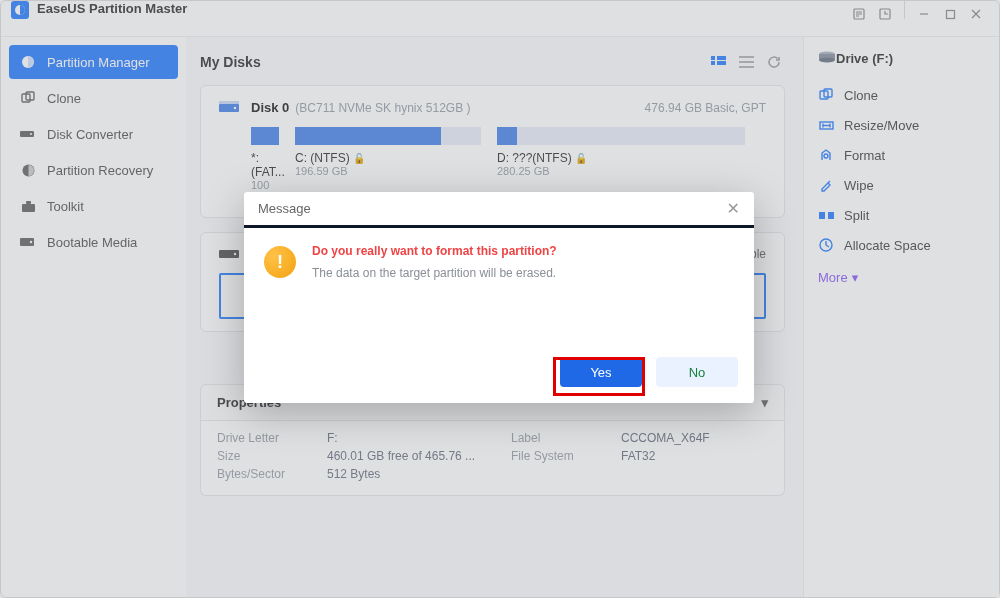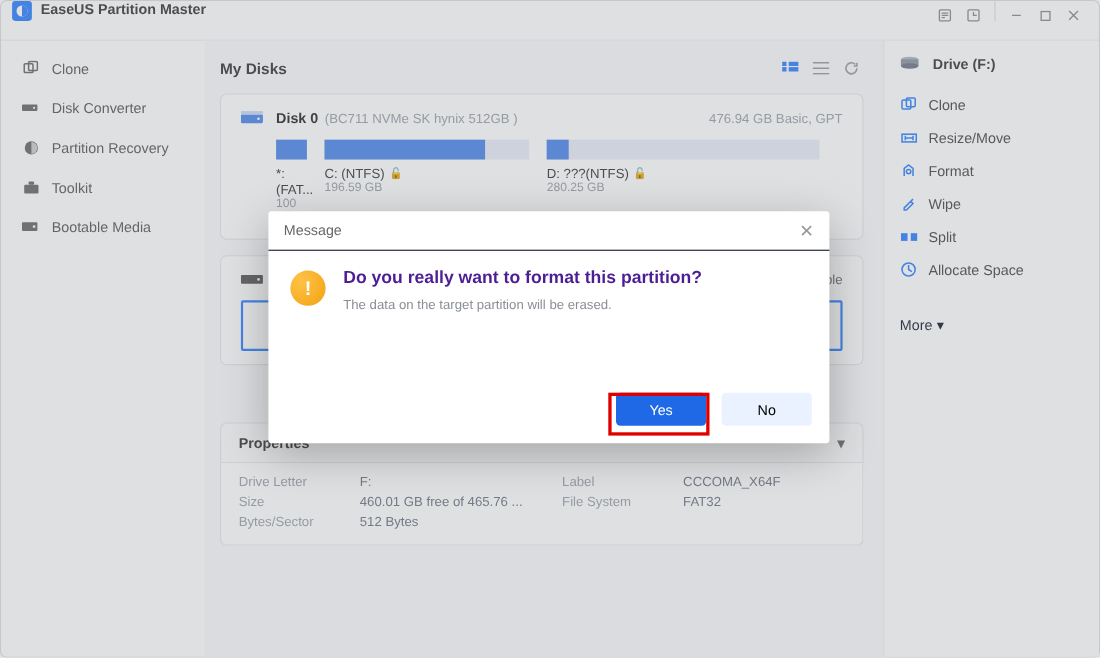--- a/index.html
+++ b/index.html
@@ -47,38 +47,38 @@
 
 .legend { display: flex; justify-content: center; margin: 6px 0 14px; }
 .legend-pill { background: #fff; border: 1px solid #e3e6eb; border-radius: 4px; padding: 4px 12px; font-size: 12px; color: #555; display: flex; align-items: center; gap: 6px; }
 .legend-pill .sw { width: 10px; height: 10px; background: #4a85ea; border-radius: 2px; }
 
 .props-header { background: #fcfcfd; border: 1px solid #e3e6eb; border-radius: 6px 6px 0 0; padding: 10px 16px; font-size: 13px; font-weight: 600; color: #333; display: flex; align-items: center; justify-content: space-between; }
 .props-body { background: #fff; border: 1px solid #e3e6eb; border-top: none; border-radius: 0 0 6px 6px; padding: 10px 16px 14px; display: grid; grid-template-columns: 110px 184px 110px 1fr; row-gap: 4px; font-size: 12px; color: #6b7280; }
 .props-body .lbl { color: #9aa0a8; }
 
 .rightbar { width: 196px; padding: 14px 14px; border-left: 1px solid #eee; background: #fff; }
-.rightbar h3 { font-size: 13px; color: #333; font-weight: 600; display: flex; align-items: center; gap: 12px; margin-bottom: 14px; }
+.rightbar h3 { font-size: 13px; color: #333; font-weight: 600; display: flex; align-items: center; gap: 0; margin-bottom: 14px; }
 .op-item { display: flex; align-items: center; gap: 10px; font-size: 13px; color: #444; height: 30px; cursor: pointer; }
 .op-item .icon { color: #2a7fff; width: 16px; height: 16px; display: inline-flex; align-items: center; justify-content: center; }
-.more-link { color: #0f172a; font-size: 13px; margin-top: 28px; display: flex; align-items: center; gap: 4px; cursor: pointer; }
+.more-link { color: #8b5cf6; font-size: 13px; margin-top: 10px; display: flex; align-items: center; gap: 4px; cursor: pointer; }
 
 .dim-overlay { position: absolute; inset: 0; background: rgba(140,144,150,0.28); pointer-events: none; }
 .dialog { position: absolute; left: 244px; top: 192px; width: 510px; height: 211px; background: #fff; border-radius: 3px; box-shadow: 0 10px 40px rgba(0,0,0,.25); display: flex; flex-direction: column; pointer-events: auto; }
-.dialog-title { height: 36px; display: flex; align-items: center; padding: 0 14px; font-size: 13px; color: #666; border-bottom: 1px solid #0f172a; }
+.dialog-title { height: 36px; display: flex; align-items: center; padding: 0 14px; font-size: 13px; color: #666; border-bottom: 3px solid #0f172a; }
 .dialog-title .spacer { flex: 1; }
 .dialog-title .close { color: #999; cursor: pointer; font-size: 16px; }
 .dialog-body { flex: 1; display: flex; padding: 16px 20px; gap: 16px; }
 .warn-icon { width: 32px; height: 32px; border-radius: 50%; background: radial-gradient(circle at 30% 30%, #ffc247, #f2a211); display: flex; align-items: center; justify-content: center; color: #fff; font-weight: 700; font-size: 18px; flex-shrink: 0; margin-top: 2px; }
-.dialog-body h3 { font-size: 16px; color: #4c1d95; margin-bottom: 8px; font-weight: 600; }
+.dialog-body h3 { font-size: 12px; color: #ef4444; margin-bottom: 8px; font-weight: 600; }
 .dialog-body p { font-size: 12px; color: #8a8f96; }
 .dialog-footer { padding: 10px 16px 16px; display: flex; justify-content: flex-end; gap: 14px; }
 .btn { width: 82px; height: 30px; border-radius: 4px; border: none; font-size: 13px; cursor: pointer; }
 .btn-primary { background: #1f68e6; color: #fff; }
-.btn-secondary { background: #ebf2ff; color: #000000; }
+.btn-secondary { background: #ebf2ff; color: #15803d; }
 .highlight-box { position: absolute; border: 3px solid #e10000; pointer-events: none; }
 </style>
 </head>
 <body>
 
 <div class="window">
   <div class="titlebar">
     <span class="logo">
       <svg viewBox="0 0 12 12">
           <circle cx="6" cy="6" r="5" fill="#fff"></circle>
@@ -112,20 +112,29 @@
       </span>
     <span class="wbtn">
         <svg width="12" height="12" viewBox="0 0 12 12" stroke="#888" stroke-width="1.2">
           <path d="M2 2l8 8M10 2l-8 8"></path>
         </svg>
       </span>
   </div>
 
   <div class="body">
     <div class="sidebar">
+      <div class="side-item active">
+        <span class="icon">
+            <svg width="16" height="16" viewBox="0 0 16 16">
+              <circle cx="8" cy="8" r="6" fill="#fff"></circle>
+              <path d="M8 2a6 6 0 0 1 0 12z" fill="#cfe0ff"></path>
+            </svg>
+          </span>
+        <span>Partition Manager</span>
+      </div>
       <div class="side-item">
         <span class="icon">
             <svg width="14" height="14" viewBox="0 0 14 14" fill="none" stroke="#666" stroke-width="1.4">
               <rect x="1" y="3" width="8" height="8" rx="1"></rect>
               <rect x="5" y="1" width="8" height="8" rx="1"></rect>
             </svg>
           </span>
         <span>Clone</span>
       </div>
       <div class="side-item">

